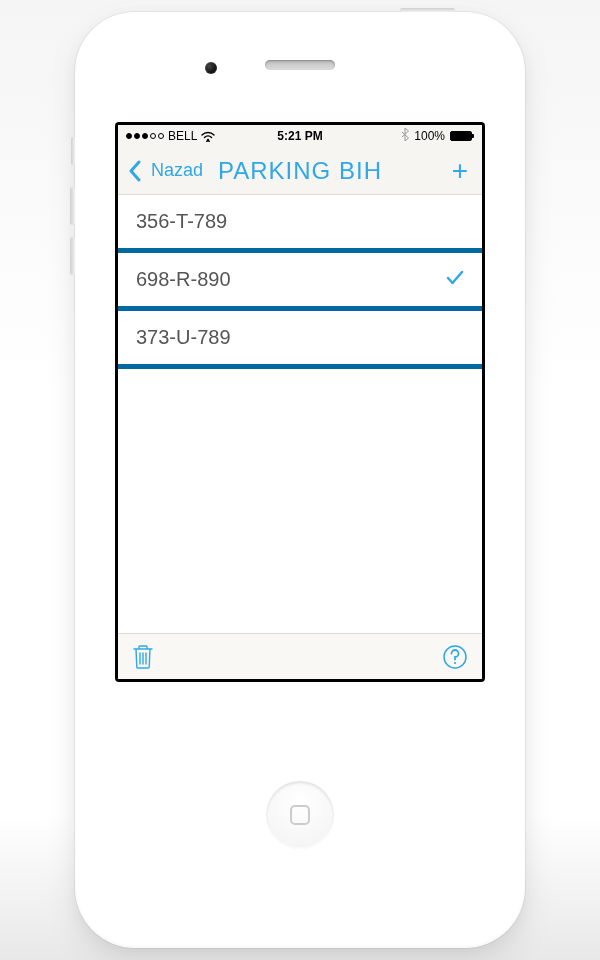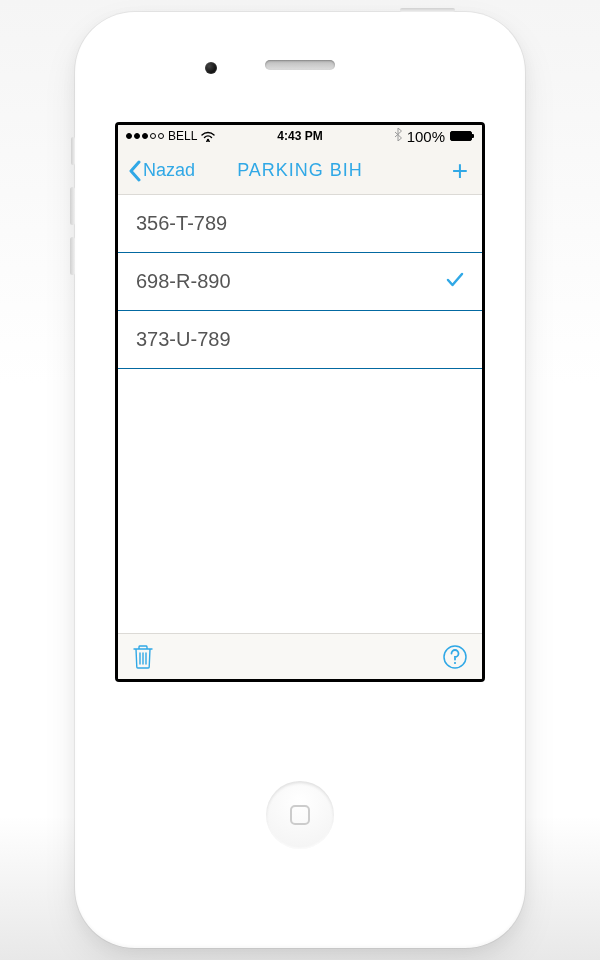--- a/index.html
+++ b/index.html
@@ -155,21 +155,21 @@
     }
     .status-right {
       display: flex;
       align-items: center;
       gap: 5px;
     }
     .bt-icon {
       color: #888;
     }
     .battery-pct {
-      font-size: 15px;
+      font-size: 12px;
       text-align: center;
     }
     .battery-icon {
       display: flex;
       align-items: center;
     }
     .battery-body {
       width: 22px;
       height: 10px;
       border: 1px solid #000;
@@ -194,31 +194,31 @@
       justify-content: space-between;
       padding: 0 10px;
       position: relative;
     }
     .nav-back {
       display: flex;
       align-items: center;
       color: #30a8e6;
       font-size: 18px;
       font-weight: 300;
-      gap: 2px;
+      gap: 10px;
     }
     .nav-back svg {
       display: block;
     }
     .nav-title {
       position: absolute;
       left: 50%;
       transform: translateX(-50%);
       color: #30a8e6;
-      font-size: 18px;
+      font-size: 24px;
       font-weight: 300;
       letter-spacing: 1px;
     }
     .nav-add {
       color: #30a8e6;
       font-size: 28px;
       font-weight: 200;
       line-height: 1;
       padding-right: 4px;
     }
@@ -228,21 +228,21 @@
       flex: 1;
       background: #ffffff;
       overflow-y: auto;
     }
     .list-row {
       height: 58px;
       display: flex;
       align-items: center;
       justify-content: space-between;
       padding: 0 18px;
-      border-bottom: 1px solid #0369a1;
+      border-bottom: 5px solid #0369a1;
       font-size: 20px;
       font-weight: 300;
       color: #555;
     }
     .checkmark {
       color: #30a8e6;
     }
     
     
     .toolbar {
@@ -328,21 +328,21 @@
           <span class="dot"></span>
         </div>
         <span class="carrier">BELL</span>
         <span class="wifi-icon">
           <svg width="14" height="11" viewBox="0 0 14 11">
             <path d="M7 9.5 a1.2 1.2 0 1 0 0.001 0 M3.5 6.5 a5 5 0 0 1 7 0 M1 4 a8.5 8.5 0 0 1 12 0" stroke="#000" stroke-width="1.4" fill="none" stroke-linecap="round"></path>
             <circle cx="7" cy="9" r="1.2" fill="#000"></circle>
           </svg>
         </span>
       </div>
-      <div class="status-time">4:43 PM</div>
+      <div class="status-time">5:21 PM</div>
       <div class="status-right">
         <span class="bt-icon">
           <svg width="8" height="13" viewBox="0 0 8 13">
             <path d="M4 0 L4 13 M4 0 L7.5 3 L1 9 M4 13 L7.5 10 L1 4" stroke="#999" stroke-width="1" fill="none"></path>
           </svg>
         </span>
         <span class="battery-pct">100%</span>
         <span class="battery-icon">
           <span class="battery-body"></span>
           <span class="battery-tip"></span>

